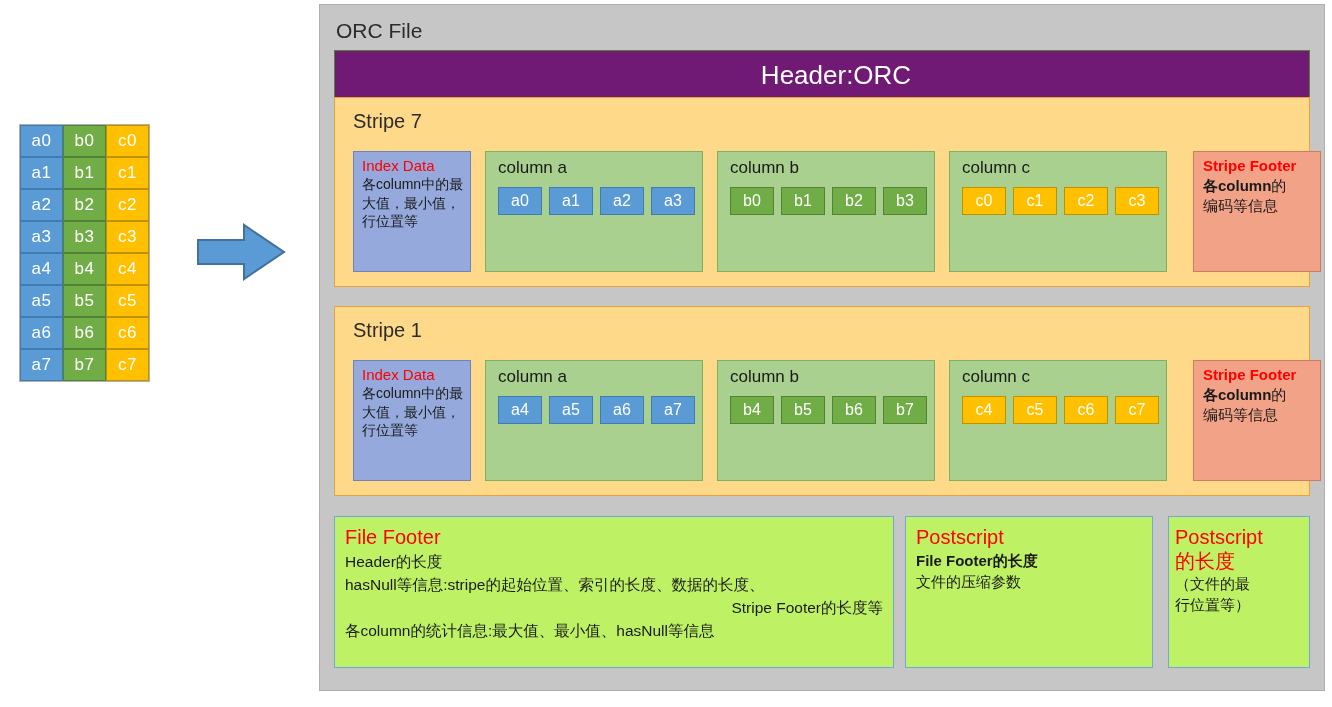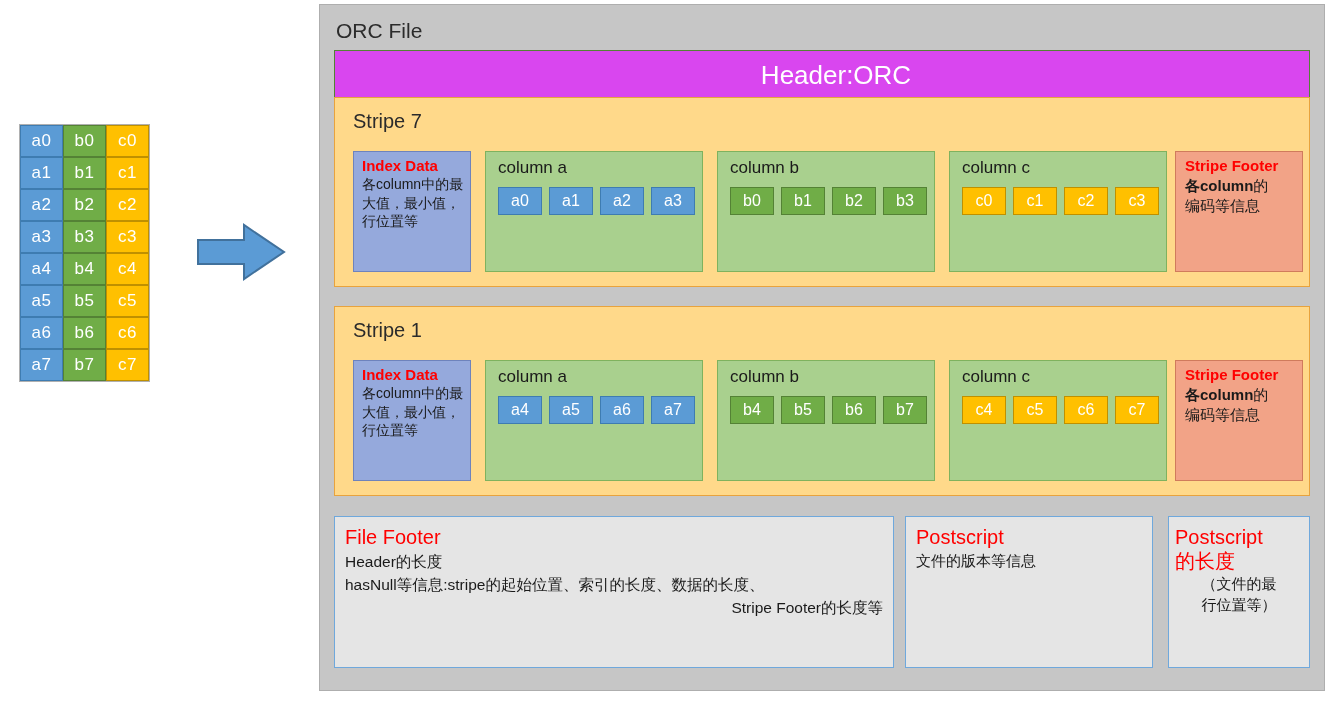--- a/index.html
+++ b/index.html
@@ -68,21 +68,21 @@
   }
 
   
   #orc-header-bar {
     position: absolute;
     left: 14px;
     top: 45px;
     width: 976px;
     height: 51px;
     box-sizing: border-box;
-    background: #d946ef;
+    background: #701a75;
     border: 1px solid #548235;
     display: flex;
     align-items: center;
     justify-content: center;
     color: #ffffff;
     font-size: 26px;
     padding-left: 28px;
   }
 
   
@@ -117,21 +117,21 @@
   .index-data {
     width: 118px;
     flex: 0 0 118px;
     box-sizing: border-box;
     background: #95A9DC;
     border: 1px solid #6E83BC;
     padding: 4px 6px 0 8px;
   }
   .index-title {
     color: #FF0000;
-    font-weight: bold;
+    font-weight: normal;
     font-size: 15px;
     line-height: 19px;
     white-space: nowrap;
   }
   .index-desc {
     color: #1a1a1a;
     font-size: 14px;
     line-height: 18.5px;
   }
 
@@ -165,21 +165,21 @@
     font-size: 16px;
   }
   .chip-a { background: #5B9BD5; border: 1px solid #3E7CB1; }
   .chip-b { background: #70AD47; border: 1px solid #548235; }
   .chip-c { background: #FFC000; border: 1px solid #BF9000; }
 
   
   .stripe-footer {
     width: 128px;
     flex: 0 0 128px;
-    margin-left: 8px;
+    margin-left: 26px;
     box-sizing: border-box;
     background: #F2A387;
     border: 1px solid #D07B5C;
     padding: 4px 4px 0 9px;
   }
   .sf-title {
     color: #FF0000;
     font-weight: bold;
     font-size: 15px;
     line-height: 20px;
@@ -191,21 +191,21 @@
     line-height: 20px;
   }
   .sf-desc b { font-weight: bold; }
 
   
   .bottom-box {
     position: absolute;
     top: 511px;
     height: 152px;
     box-sizing: border-box;
-    background: #e5e5e5;
+    background: #bef264;
     border: 1px solid #6FA8DC;
   }
   #file-footer { left: 14px;  width: 560px; padding: 8px 10px 0 10px; }
   #postscript  { left: 585px; width: 248px; padding: 8px 10px 0 10px; }
   #postscript-length { left: 848px; width: 142px; padding: 8px 6px 0 6px; }
 
   .box-title-red {
     color: #FF0000;
     font-size: 20px;
     line-height: 25px;
@@ -225,21 +225,20 @@
     line-height: 21px;
     white-space: nowrap;
   }
   .ps-line b { font-weight: bold; }
 
   #postscript-length .box-title-red { text-align: left; line-height: 24px; }
   .psl-note {
     font-size: 15px;
     color: #1a1a1a;
     line-height: 21px;
-    text-align: center;
   }
 </style>
 </head>
 <body>
 
 <div id="source-table">
     <div class="tbl-row">
       <div class="tbl-cell cell-a">a0</div>
       <div class="tbl-cell cell-b">b0</div>
       <div class="tbl-cell cell-c">c0</div>
@@ -397,25 +396,31 @@
 
   <div id="file-footer" class="bottom-box">
     <div class="box-title-red">File Footer</div>
     <div class="ff-line">
       <b>Header</b><b>的长度</b>
     </div>
     <div class="ff-line">
       <b>hasNull等信息</b><span>:stripe的起始位置、索引的长度、数据的长度、</span>
     </div>
     <div class="ff-line center">Stripe Footer的长度等</div>
+    <div class="ff-line">
+      <b>各column的统计信息</b><span>:最大值、最小值、hasNull等信息</span>
+    </div>
   </div>
 
   <div id="postscript" class="bottom-box">
     <div class="box-title-red">Postscript</div>
-    <div class="ps-line">文件的版本等信息</div>
+    <div class="ps-line">
+      <b>File Footer</b><b>的长度</b>
+    </div>
+    <div class="ps-line">文件的压缩参数</div>
   </div>
 
   <div id="postscript-length" class="bottom-box">
     <div class="box-title-red">Postscript</div>
     <div class="box-title-red">的长度</div>
     <div class="psl-note">（文件的最</div>
     <div class="psl-note">行位置等）</div>
   </div>
 
 </div>

